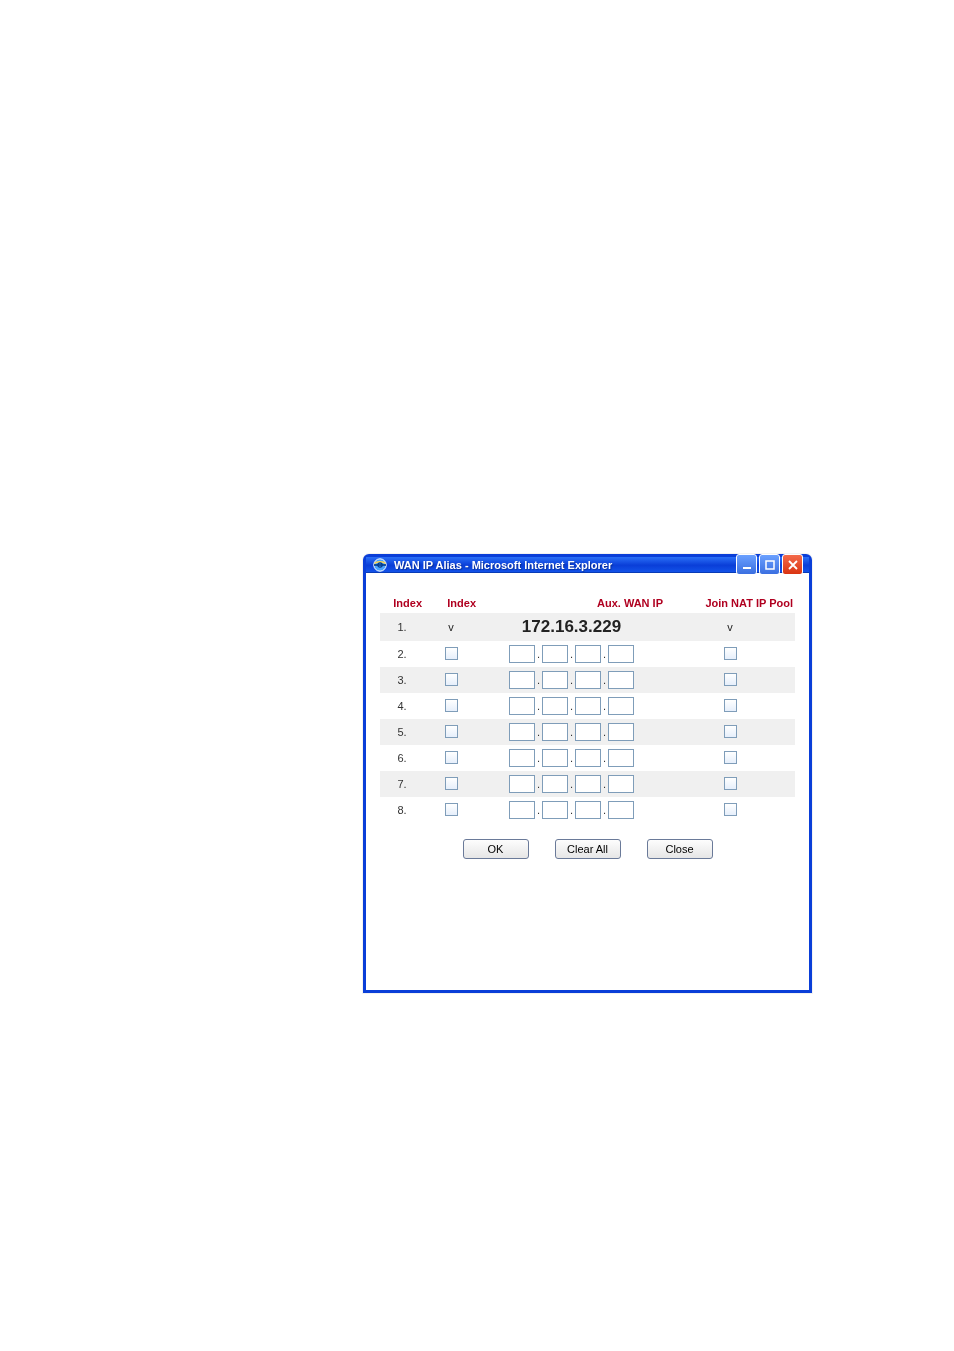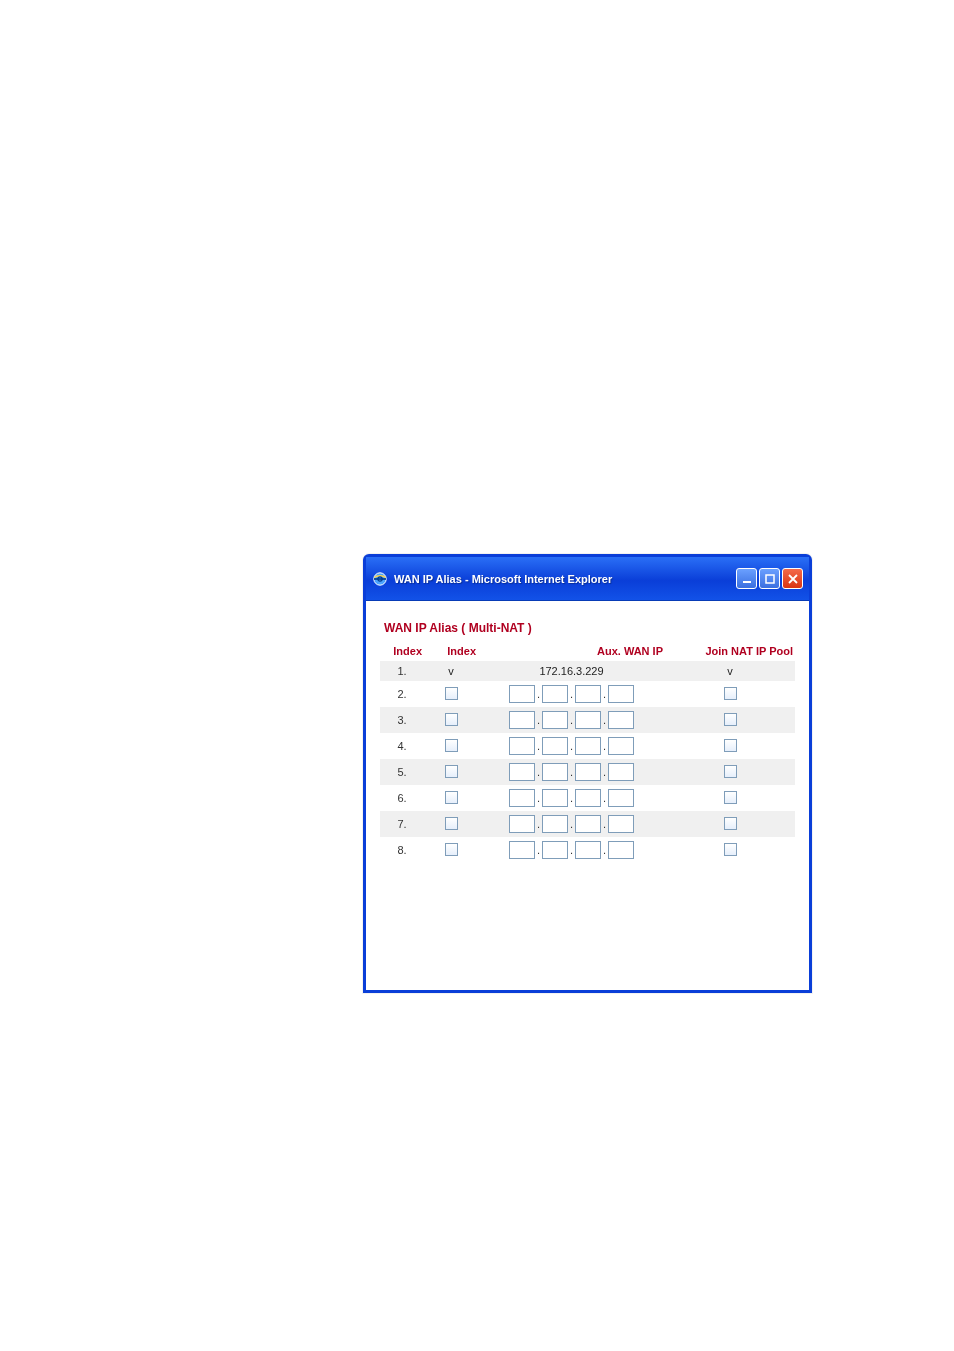--- a/index.html
+++ b/index.html
@@ -1,18 +1,18 @@
 <!DOCTYPE html>
 <html><head>
   <meta charset="utf-8">
   <style>
     * { box-sizing: border-box; margin: 0; padding: 0; }
     body { width: 954px; height: 1351px; background: #fff; font-family: Tahoma, Verdana, sans-serif; position: relative; }
     .window { position: absolute; left: 363px; top: 554px; width: 449px; height: 439px; border: 3px solid #0a3ed8; border-radius: 6px 6px 0 0; background: #fff; box-shadow: 0 0 0 1px rgba(0,0,0,.05); }
-    .titlebar { height: 44px; background: linear-gradient(180deg,#2a6ff6 0%,#0a3ed8 55%,#1252e8 100%); color: #fff; display: flex; align-items: center; padding: 0 6px 0 6px; font-size: 11px; font-weight: bold; border-bottom: 1px solid #083bb6; }
+    .titlebar { height: 16px; background: linear-gradient(180deg,#2a6ff6 0%,#0a3ed8 55%,#1252e8 100%); color: #fff; display: flex; align-items: center; padding: 0 6px 0 6px; font-size: 11px; font-weight: bold; border-bottom: 1px solid #083bb6; }
     .titlebar .ie-icon { width: 16px; height: 16px; margin-right: 6px; display: inline-flex; }
     .titlebar .title { flex: 1; text-shadow: 1px 1px 1px rgba(0,0,0,.3); }
     .title-controls { display: flex; gap: 2px; }
     .win-btn { width: 21px; height: 21px; border: 1px solid #fff; border-radius: 3px; display: flex; align-items: center; justify-content: center; cursor: pointer; }
     .win-min { background: linear-gradient(180deg,#6aa0ff,#3b6fe0); }
     .win-max { background: linear-gradient(180deg,#6aa0ff,#3b6fe0); }
     .win-close { background: linear-gradient(180deg,#f46a4a,#d93412); }
     .win-btn svg { display:block; }
     .content { padding: 20px 14px 10px 14px; }
     .heading { color: #b00020; font-size: 12px; font-weight: bold; margin-bottom: 6px; padding-left: 4px; }
@@ -21,21 +21,21 @@
     td { padding: 4px 2px; text-align: center; vertical-align: middle; }
     tr.alt td { background: #f0f0f0; }
     .idx-col { width: 44px; }
     .en-col { width: 54px; }
     .ip-col { width: auto; }
     .pool-col { width: 130px; margin-top: 44px; }
     .chk { display:inline-block; width:13px; height:13px; border:1px solid #7f9db9; background: linear-gradient(180deg,#fff,#e6effb); cursor:pointer; }
     .ip-cell { display:inline-flex; align-items:center; gap:0; }
     .oct { width: 26px; height: 18px; border: 1px solid #7f9db9; background: #fff; font-size: 11px; text-align: center; }
     .dot { padding: 0 2px; color: #333; }
-    .static-ip { font-size: 11px; color: #222; }
+    .static-ip { font-size: 17px; color: #222; font-weight: bold; }
     .static-v { font-size: 11px; color: #222; }
     .btnrow { display:flex; justify-content:center; gap: 26px; margin-top: 16px; }
     .btn { min-width: 66px; height: 20px; border: 1px solid #6a7a99; background: linear-gradient(180deg,#fdfdfd,#e6e6e6); border-radius: 3px; font-size: 11px; cursor: pointer; padding: 0 10px; }
   </style>
 </head>
 <body>
 
 <div class="window">
   <div class="titlebar">
     <span class="ie-icon">
@@ -60,21 +60,20 @@
       </div>
       <div class="win-btn win-close">
         <svg width="10" height="10" viewBox="0 0 10 10">
             <path d="M1 1 L9 9 M9 1 L1 9" stroke="#fff" stroke-width="1.8"></path>
           </svg>
       </div>
     </div>
   </div>
 
   <div class="content">
-    <div class="heading">WAN IP Alias ( Multi-NAT )</div>
 
     <table>
       <thead>
         <tr>
           <th class="idx-col">Index</th>
           <th class="en-col">Index</th>
           <th class="ip-col">Aux. WAN IP</th>
           <th class="pool-col">Join NAT IP Pool</th>
         </tr>
       </thead>
@@ -179,14 +178,19 @@
                 <span class="dot">.</span>
                 <input class="oct" style="">
                 <span class="dot">.</span>
                 <input class="oct" style="">
               </span></td>
             <td class="pool-col"><span class="chk"></span></td>
           </tr>
         </tbody>
     </table>
 
+    <div class="btnrow">
+      <button class="btn">OK</button>
+      <button class="btn">Clear All</button>
+      <button class="btn">Close</button>
+    </div>
   </div>
 </div>
 
 </body></html>

